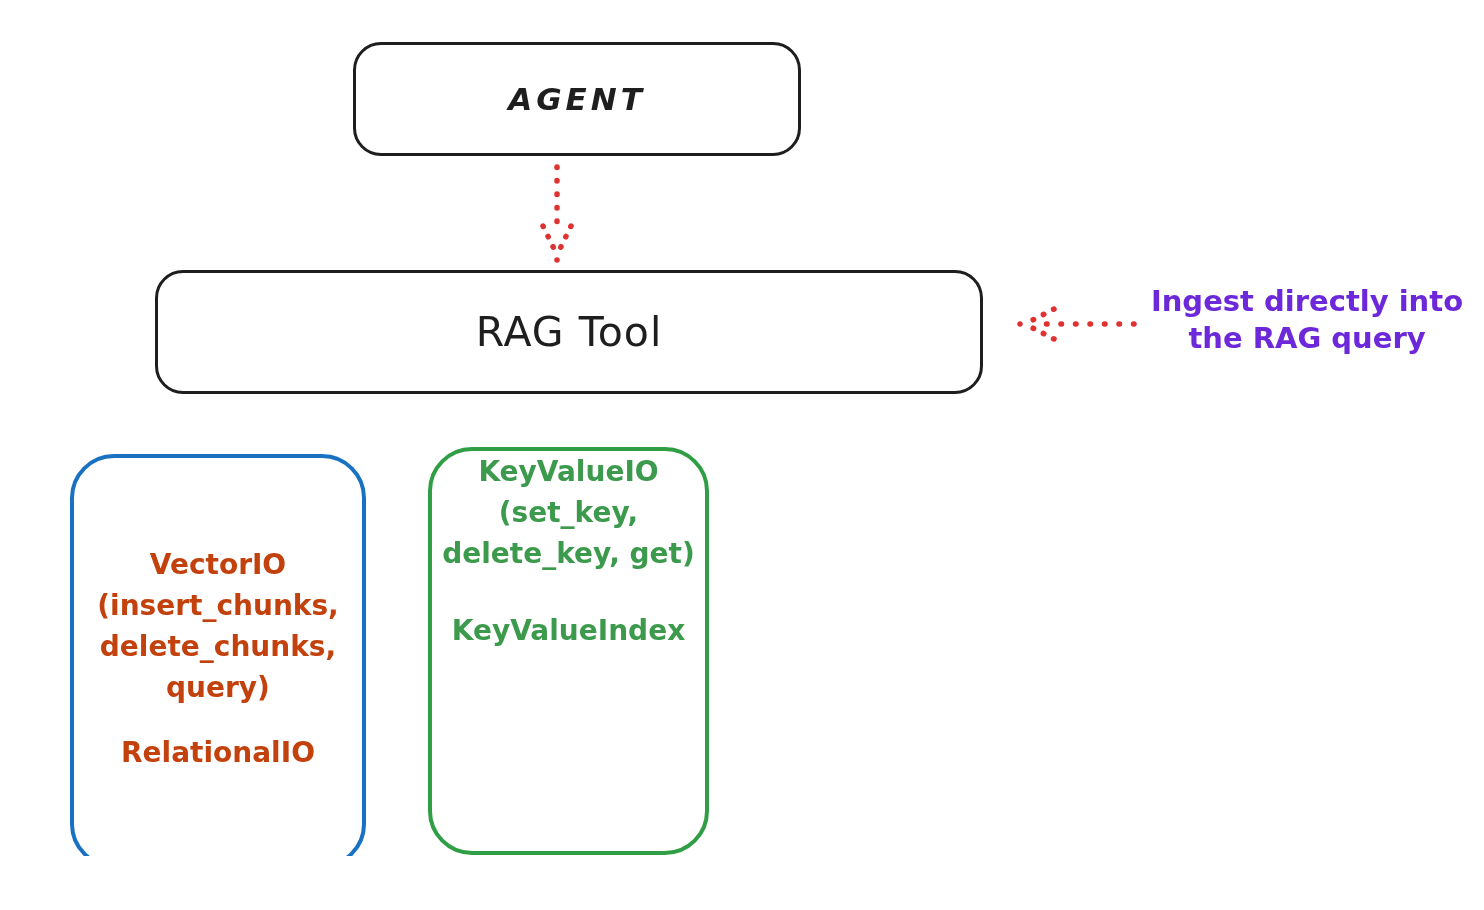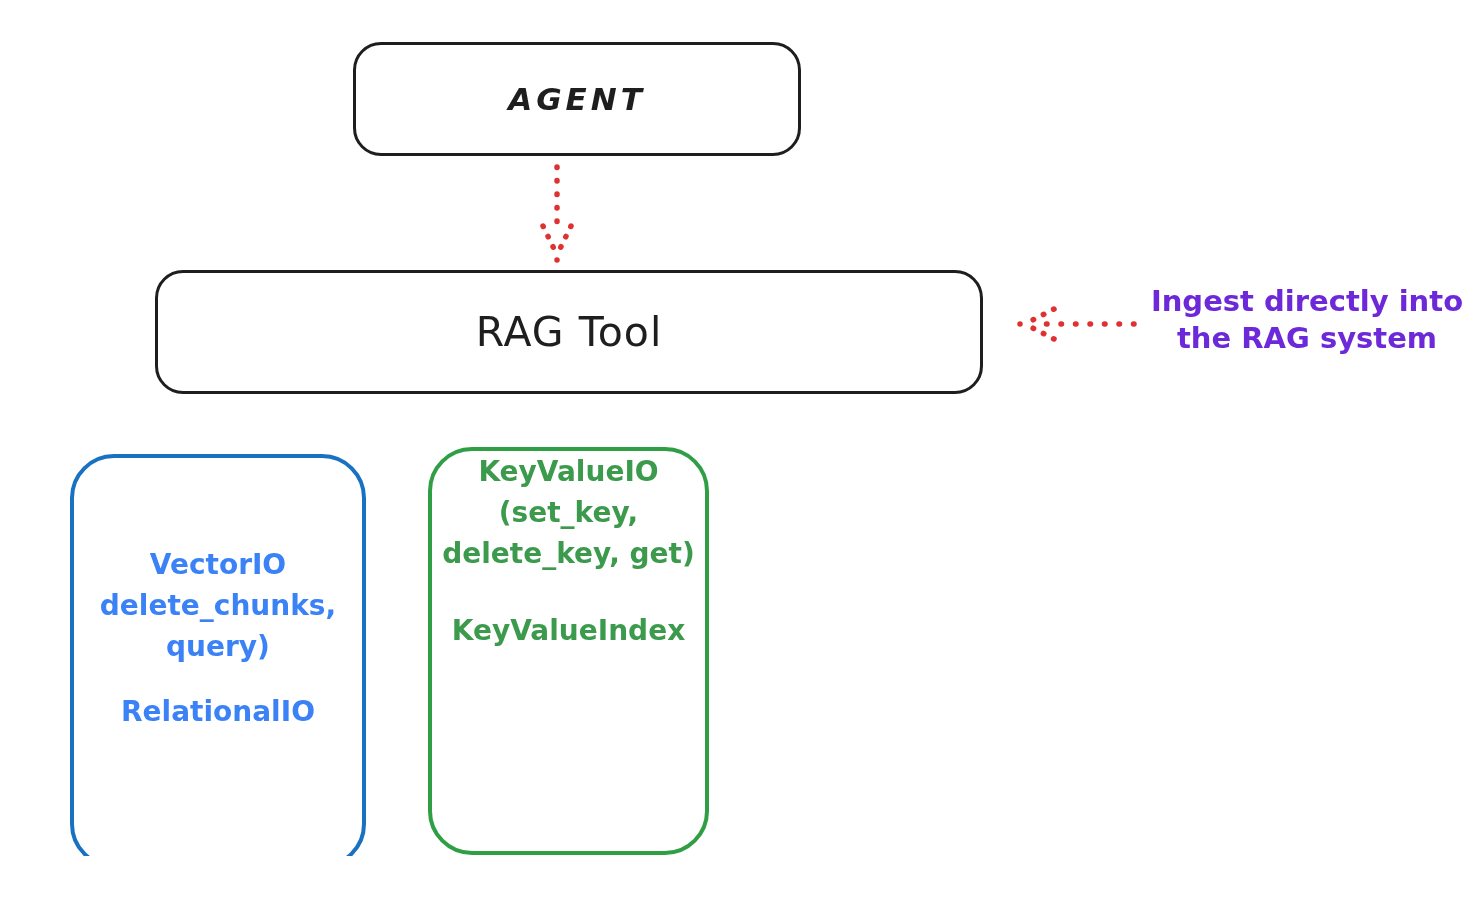--- a/index.html
+++ b/index.html
@@ -53,21 +53,21 @@
     border-radius: 44px;
     text-align: center;
     font-weight: 600;
   }
   .node-comp .lines { line-height: 41px; font-size: 28px; }
   .node-comp .footer { font-size: 28px; }
   .node-vector {
     left: 70px; top: 454px;
     width: 296px; height: 414px;
     border: 4px solid #1971c2;
-    color: #3b82f6;
+    color: #c2410c;
     padding-top: 86px;
   }
   .node-vector .footer { margin-top: 28px; }
   .node-keyvalue {
     left: 428px; top: 447px;
     width: 281px; height: 408px;
     border: 4px solid #2f9e44;
     color: #3c9a4c;
   }
   .node-keyvalue .footer { margin-top: 40px; }
@@ -126,26 +126,27 @@
     <svg width="128" height="46" viewBox="0 0 128 46">
       <line x1="122" y1="23" x2="22" y2="23" stroke-dasharray="0.5 14"></line>
       <path d="M42 8 L13 23" stroke-dasharray="0.5 11"></path>
       <path d="M42 38 L13 23" stroke-dasharray="0.5 11"></path>
       <path d="M8 23 L8 23" stroke-dasharray="0.5 11"></path>
     </svg>
   </div>
 
   <div class="annotation-text">
     <div>Ingest directly into</div>
-    <div>the RAG system</div>
+    <div>the RAG query</div>
   </div>
 
   <div class="node node-comp node-vector">
     <div class="lines">
       <div>VectorIO</div>
+      <div>(insert_chunks,</div>
       <div>delete_chunks,</div>
       <div>query)</div>
     </div>
     <div class="footer">RelationalIO</div>
   </div>
 
   <div class="node node-comp node-keyvalue">
     <div class="lines">
       <div>KeyValueIO</div>
       <div>(set_key,</div>

